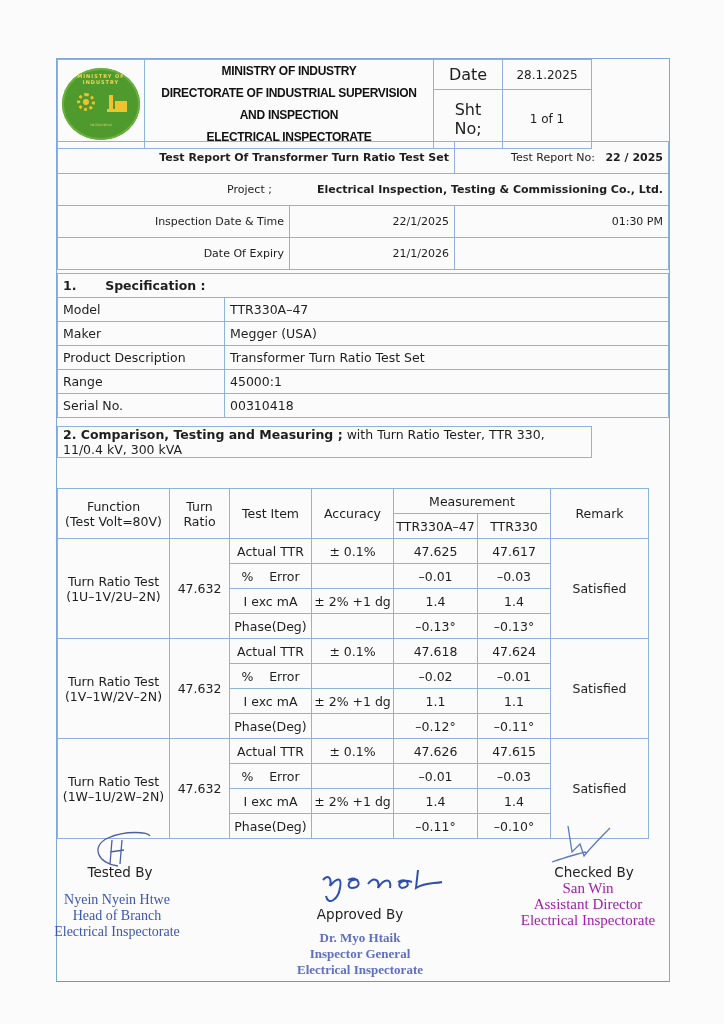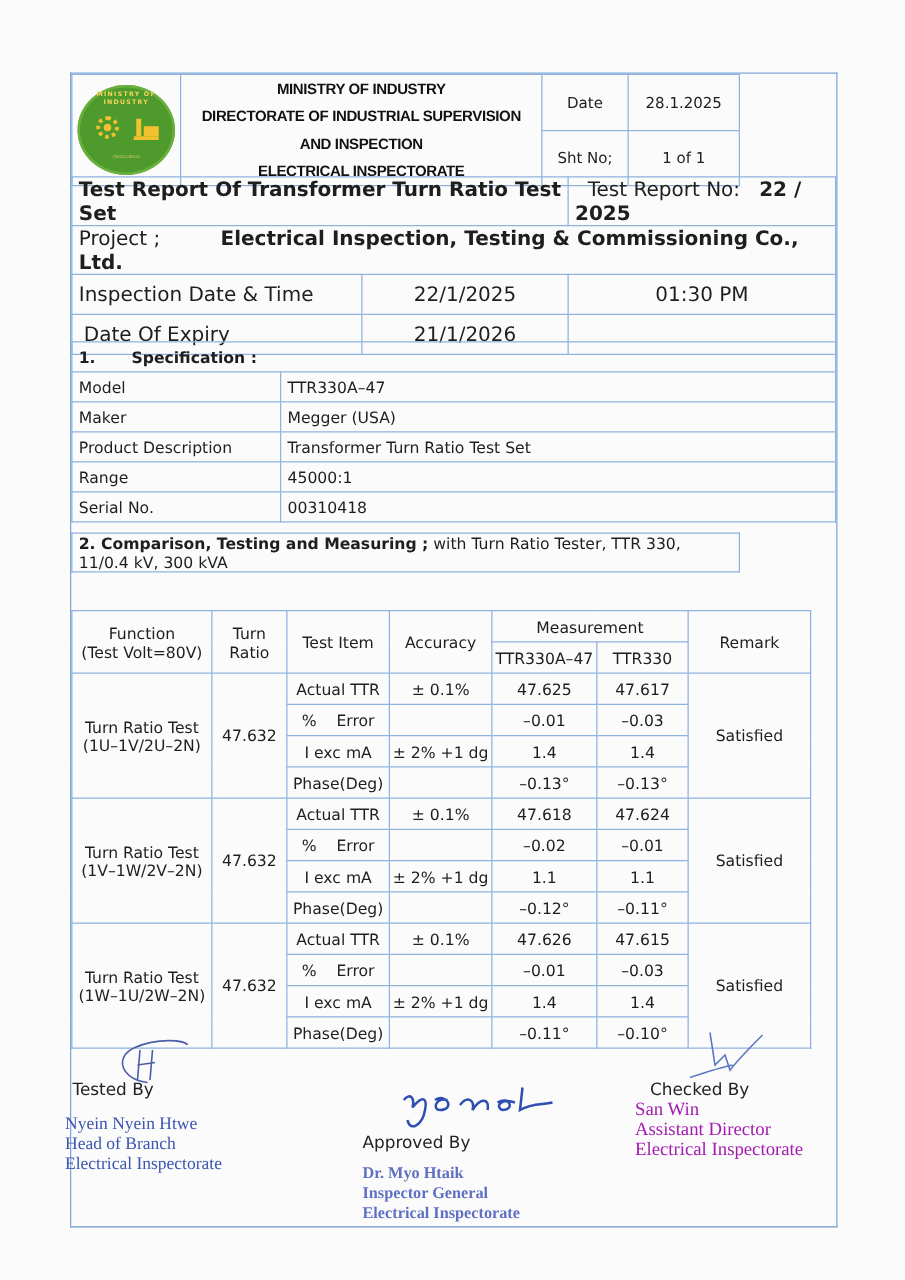--- a/index.html
+++ b/index.html
@@ -21,39 +21,39 @@
     box-shadow: inset 0 0 0 2px #6ab03c;
   }
   .logo .ring-text { position:absolute; top:5px; left:0; right:0; text-align:center; font-size:5px; color:#f4d65a; letter-spacing:1px; font-weight:bold; }
   .logo .gear { position:absolute; left:15px; top:25px; width:18px; height:18px; border-radius:50%; border:3px dotted #f2c12e; box-sizing:border-box; }
   .logo .gear::after { content:""; position:absolute; left:3px; top:3px; width:6px; height:6px; border-radius:50%; background:#f2c12e; }
   .logo .factory { position:absolute; right:13px; top:27px; width:20px; height:14px; border-bottom:3px solid #f2c12e; }
   .logo .factory::before { content:""; position:absolute; left:2px; top:0; width:4px; height:14px; background:#f2c12e; }
   .logo .factory::after { content:""; position:absolute; left:8px; top:6px; width:12px; height:8px; background:#f2c12e; }
   .logo .script { position:absolute; bottom:12px; left:0; right:0; text-align:center; font-size:5px; color:#e8d270; }
   .org-lines { font-family:"Liberation Sans", sans-serif; font-weight:bold; font-size:12px; letter-spacing:-0.3px; line-height:22px; color:#111; }
-  .meta-label { width:58px; font-size:12px; }
+  .meta-label { width:58px; font-size:16px; }
   .meta-val { width:78px; font-size:12px; }
 
   .info-table { top:141px; }
-  .info-table td { height:31px; font-size:16px; }
+  .info-table td { height:31px; font-size:11px;text-align:right; }
   .bold { font-weight:bold; }
   .c { text-align:center; }
 
   .spec-table { top:273px; }
   .spec-table td { height:23px; font-size:12.5px; }
 
   .sec2-table { top:426px; }
   .sec2-table td { height:25px; font-size:12.5px; }
 
   .meas-table { top:452px;margin-top:36px; }
   .meas-table td { text-align:center; font-size:12.5px; height:24px; padding:0 2px; }
   .meas-table .head td { height:24px; }
 
-  .sig { position:absolute; text-align:left; }
+  .sig { position:absolute; text-align:center; }
   .sig .role { font-family:"DejaVu Sans", sans-serif; font-size:13.5px; color:#222; }
   .sig .name, .sig .title, .sig .dept { font-family:"Liberation Serif", serif; font-size:14px; color:#3c56b0; line-height:16px; }
   .sig.checked .name, .sig.checked .title, .sig.checked .dept { color:#a21caf; font-size:15px; }
   .sig.approved .name, .sig.approved .title, .sig.approved .dept { font-weight:bold; color:#5f6fc2; font-size:13px; }
   .scribble { position:absolute; }
 </style>
 </head>
 <body>
 
 <div class="page-border"></div>

